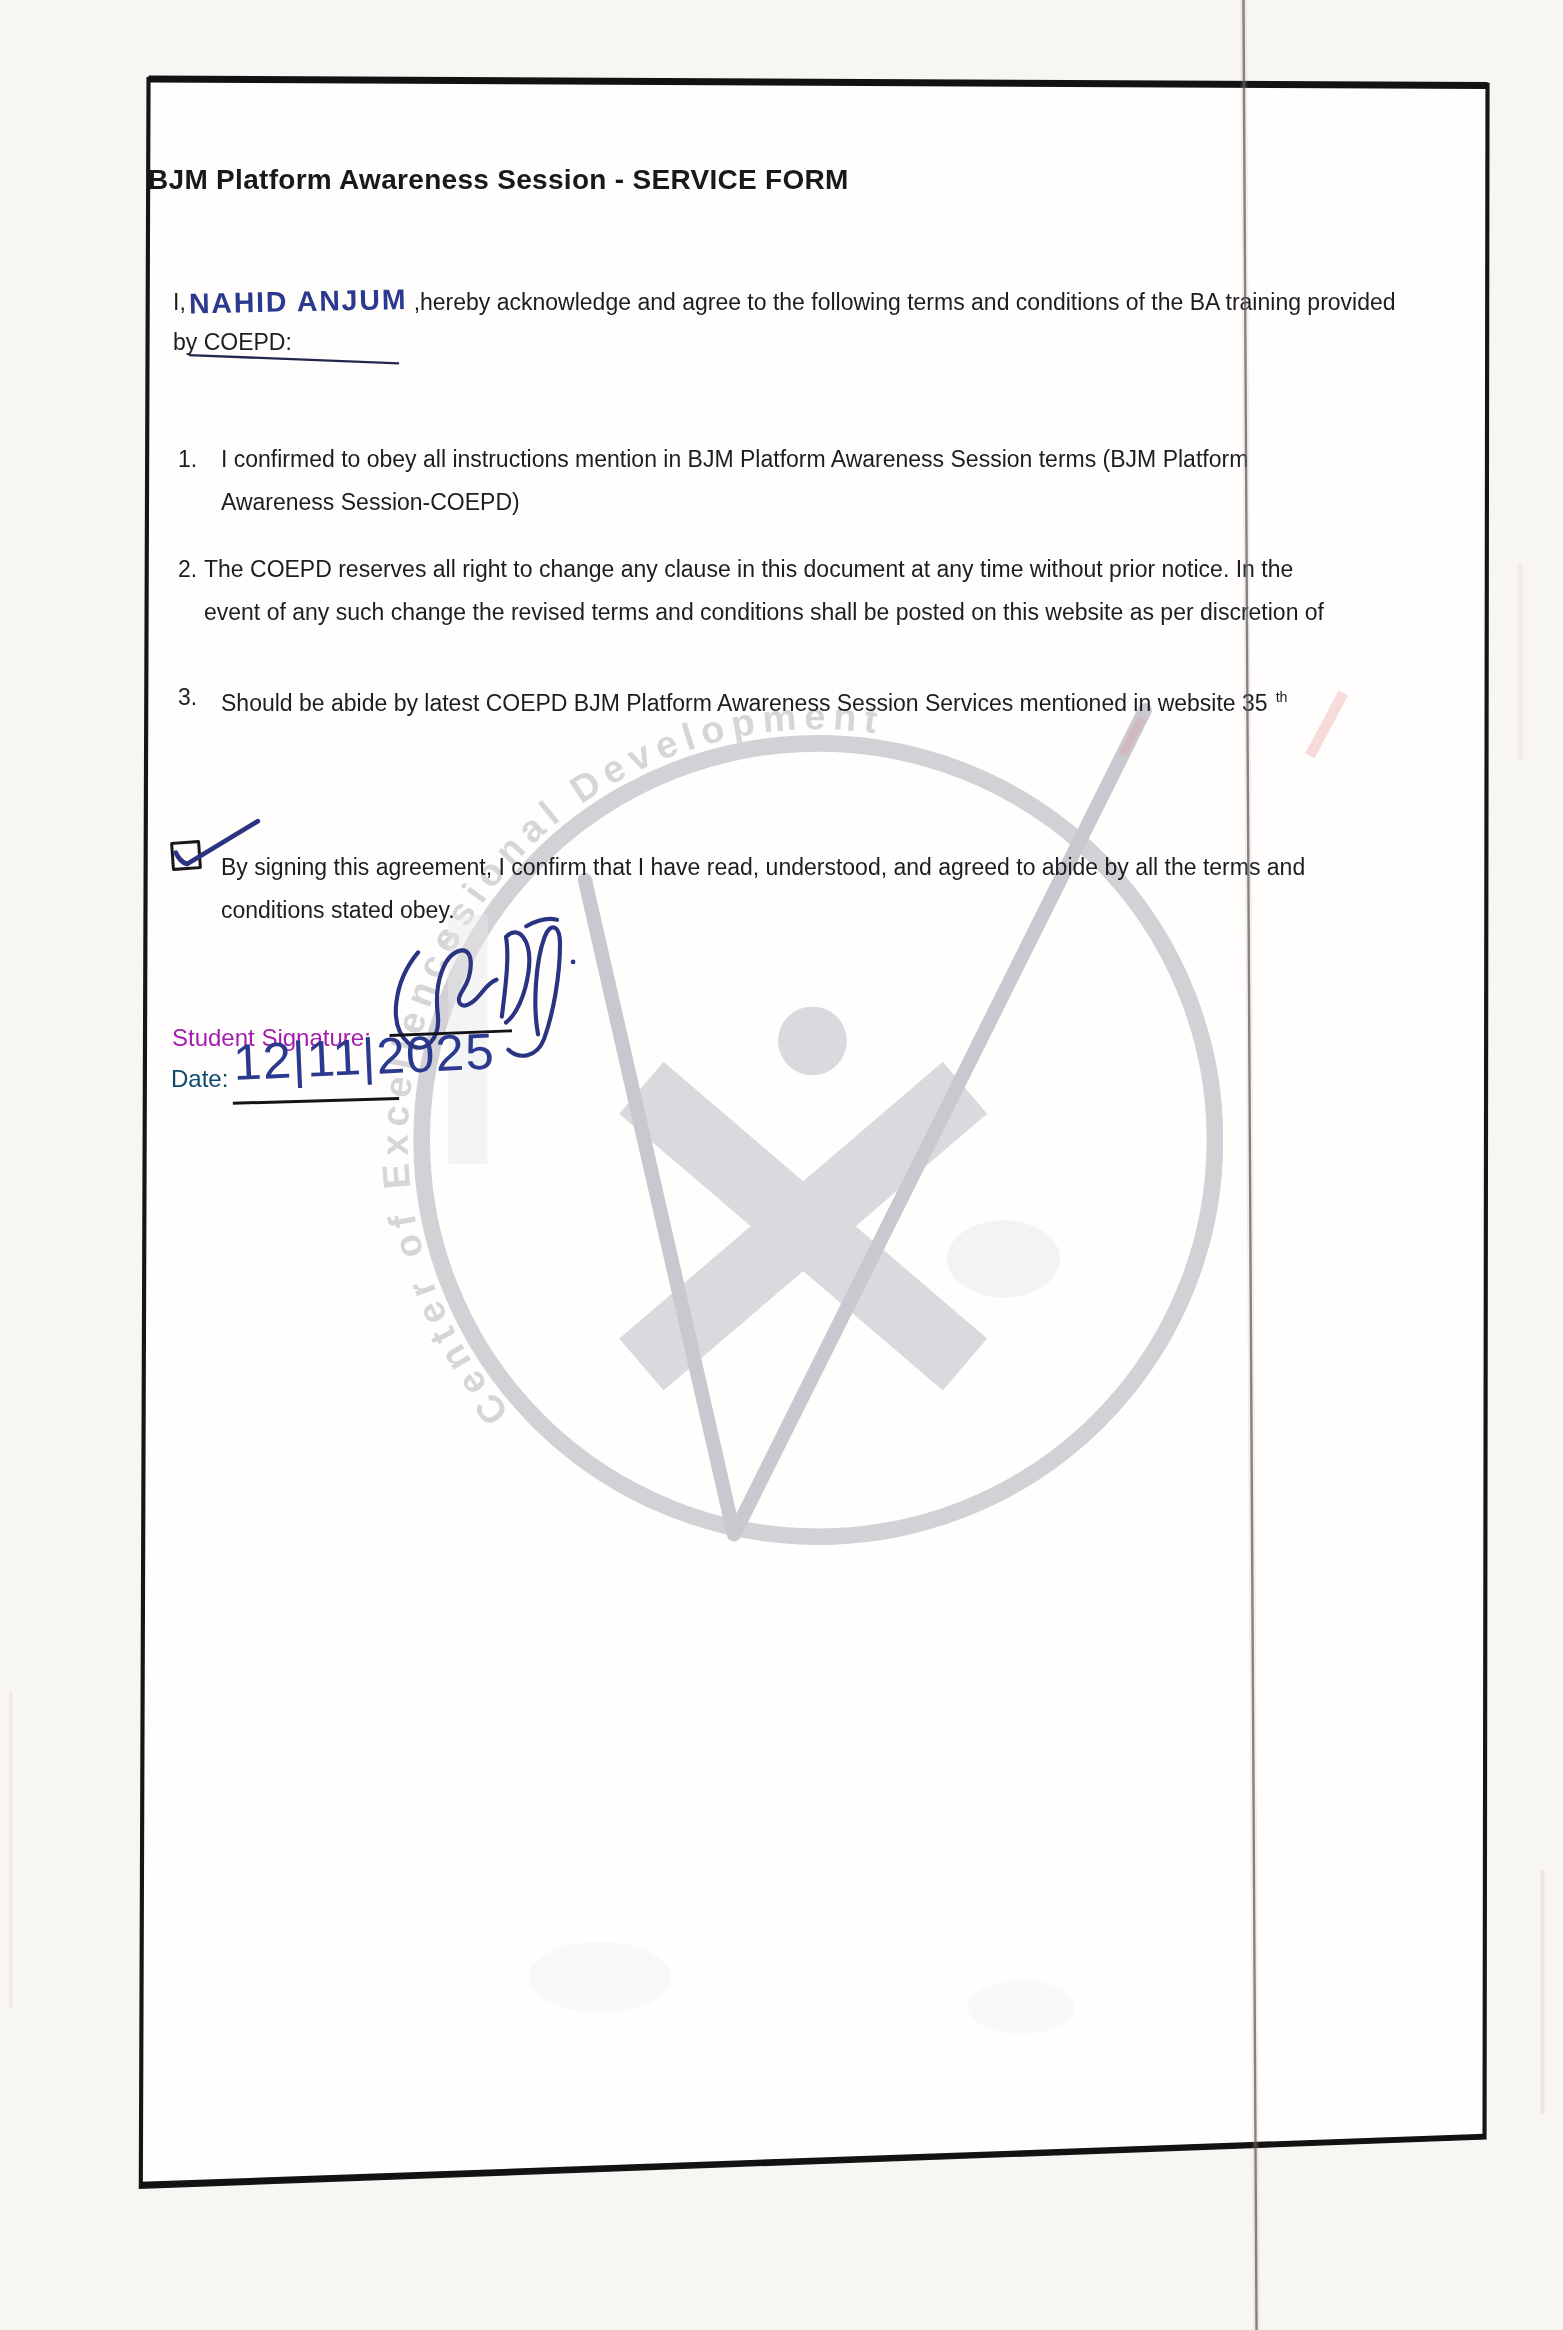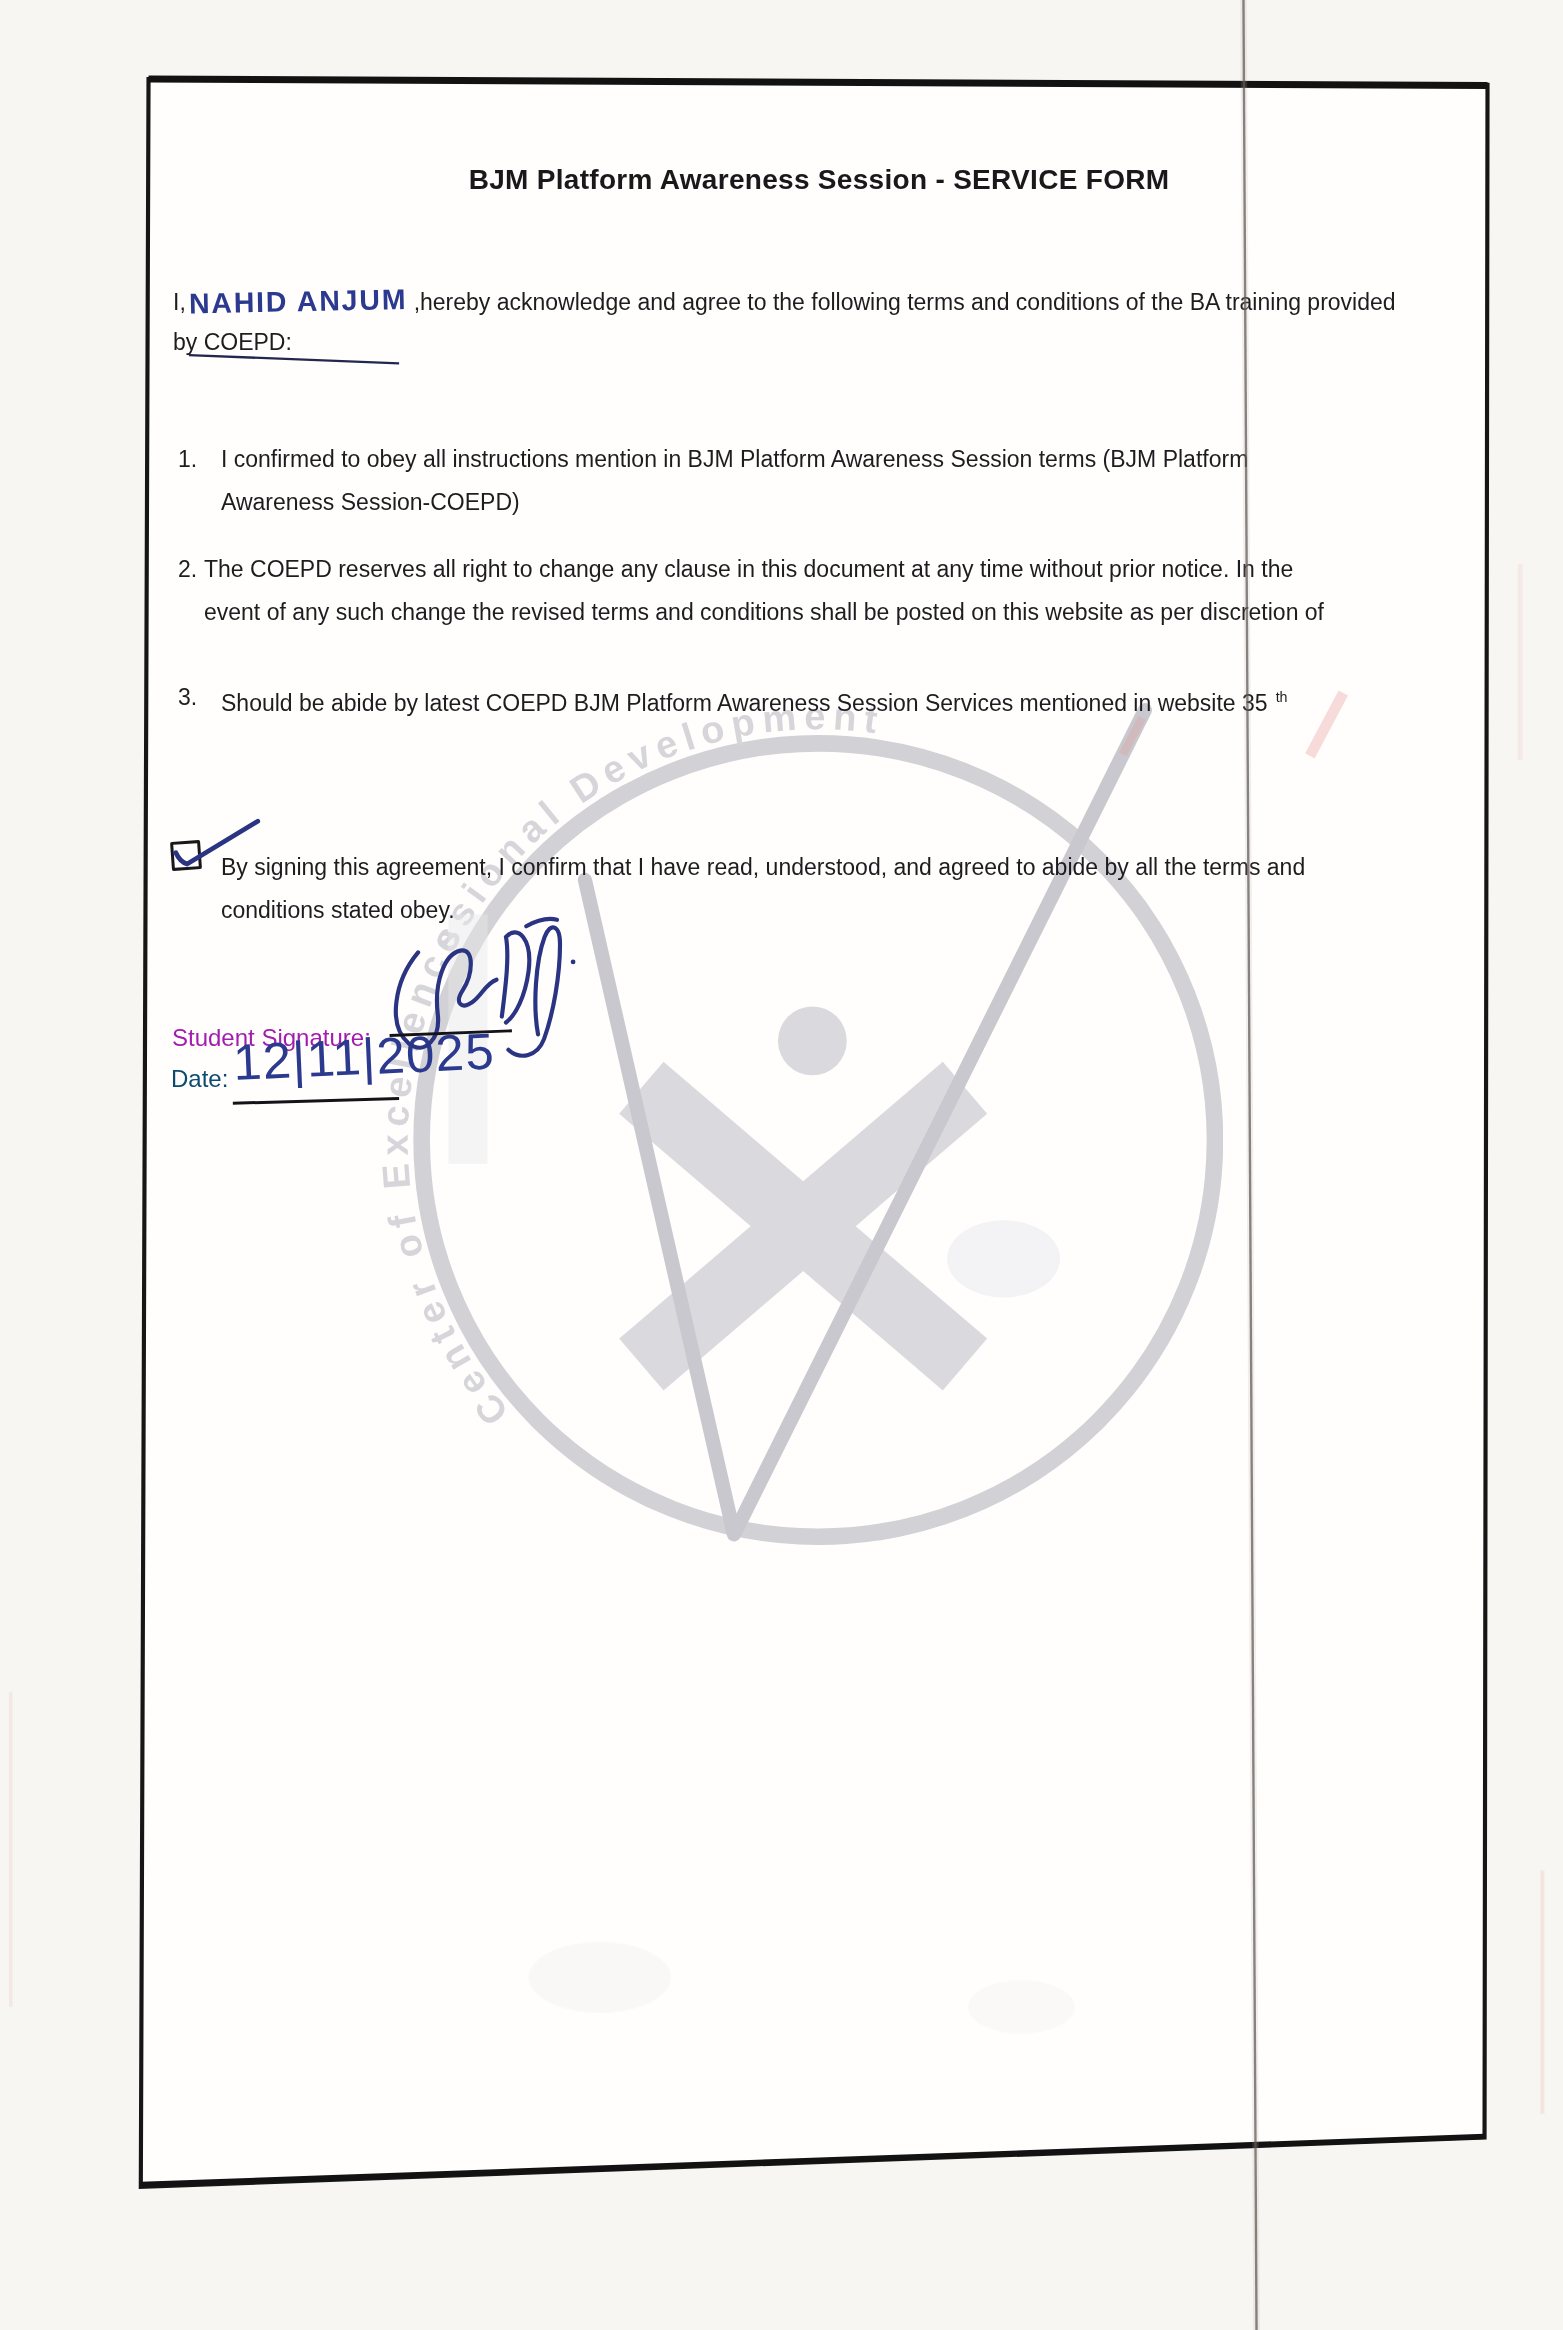--- a/index.html
+++ b/index.html
@@ -8,21 +8,21 @@
     background:#f8f6f2;
     font-family:"Liberation Sans",sans-serif;
     color:#1c1c1f;overflow:hidden;
   }
   svg.layer{position:absolute;left:0;top:0;width:1563px;height:2330px;pointer-events:none;}
   .bg{z-index:0;}
   .textlayer{position:absolute;left:0;top:0;width:1563px;height:2330px;z-index:1;}
   .fg{z-index:2;}
   .abs{position:absolute;white-space:nowrap;}
   .title{
-    left:148px;top:164px;width:1342px;text-align:center;
+    left:148px;top:164px;width:1342px;text-align:left;
     font-size:28px;font-weight:bold;letter-spacing:0.3px;color:#19191c;
   }
   .body-line{font-size:23px;line-height:43px;height:43px;color:#1d1d20;}
   .intro1{left:173px;top:279px;}
   .intro2{left:173px;top:321px;}
   .hand-name{
     display:inline-block;font-size:28.5px;font-weight:600;letter-spacing:1.8px;
     color:#2b3a8f;transform:translateY(1.2px) rotate(-1.2deg);margin:0 6px 0 3.6px;
   }
   .term-num{position:absolute;font-size:23px;line-height:43px;color:#1d1d20;}

